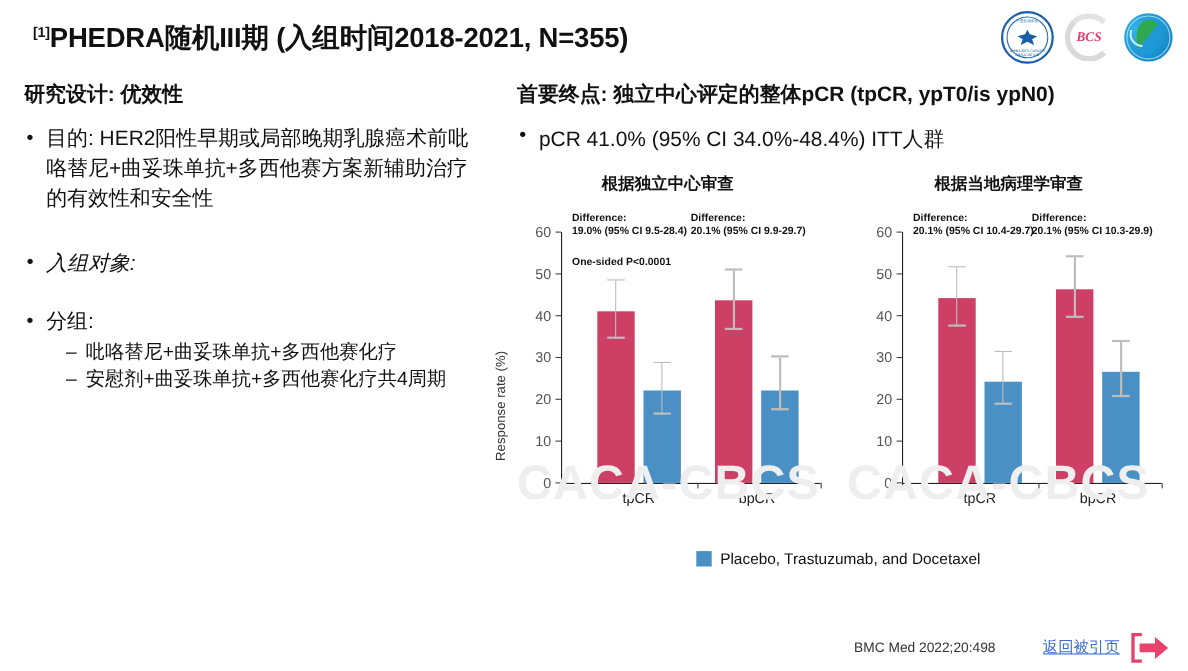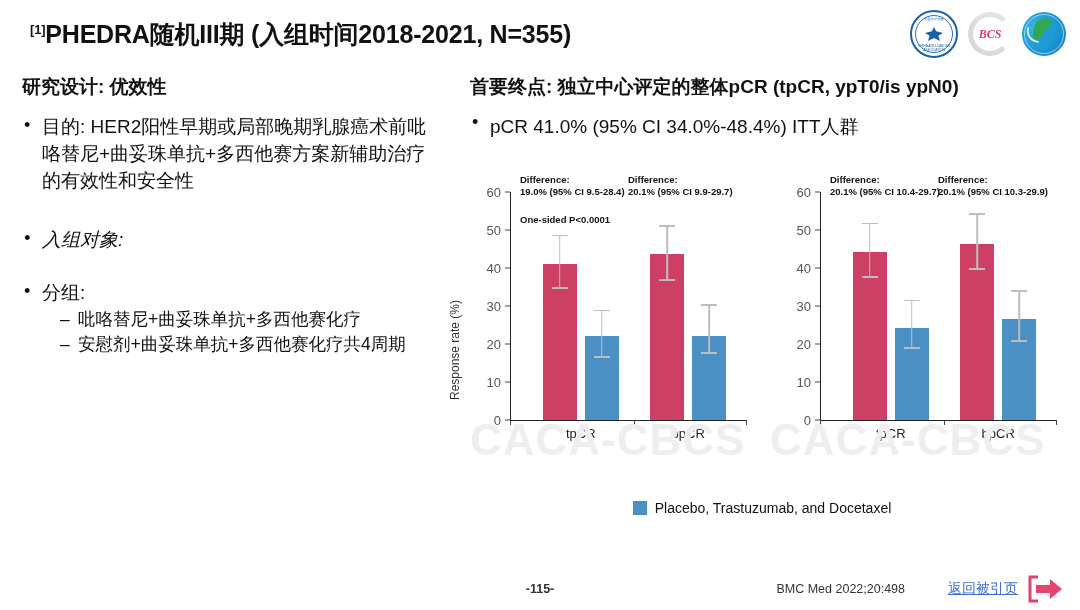--- a/index.html
+++ b/index.html
@@ -146,20 +146,24 @@
 
   <div class="col-right">
     <div class="subhead">
       <b>首要终点:</b>
       <span class="val">独立中心评定的整体pCR (tpCR, ypT0/is ypN0)</span>
     </div>
     <div class="r-bullet">pCR 41.0% (95% CI 34.0%-48.4%) ITT人群</div>
   </div>
 
   <div class="charts">
+    <div class="chart-titles">
+      <div class="chart-title">根据独立中心审查</div>
+      <div class="chart-title">根据当地病理学审查</div>
+    </div>
     <div class="panels">
       <div class="panel" id="panel0">
           <div class="ylab" style="top: 252px;">Response rate (%)</div>
           <div class="axis-y"></div>
           <div class="axis-x"></div>
           <div style="position: absolute; left: 58px; top: 252px; width: 0px; height: 0px;">
             <div class="ytick">0</div>
             <div class="ytickmark"></div>
           </div>
           <div style="position: absolute; left: 58px; top: 214px; width: 0px; height: 0px;">
@@ -288,21 +292,20 @@
   <div class="wm" style="left:470px;top:415px;">CACA-CBCS</div>
   <div class="wm" style="left:770px;top:415px;">CACA-CBCS</div>
 
   <div class="legend">
     <div class="legend-row">
       <span class="swatch" id="sw1" style="background: rgb(74, 144, 196);"></span>
       <span>Placebo, Trastuzumab, and Docetaxel</span>
     </div>
   </div>
 
-  <div class="footer-page">-115-</div>
   <div class="footer-ref">BMC Med 2022;20:498</div>
   <a class="back-link" href="#">返回被引页</a>
   <div class="back-icon">
     <svg viewBox="0 0 40 30" width="40" height="30">
       <path d="M14 3 H6 V27 H14" fill="none" stroke="#e0426a" stroke-width="3"></path>
       <path d="M12 11 H26 V5 L38 15 L26 25 V19 H12 Z" fill="#e8436d"></path>
     </svg>
   </div>
 
 </div>

